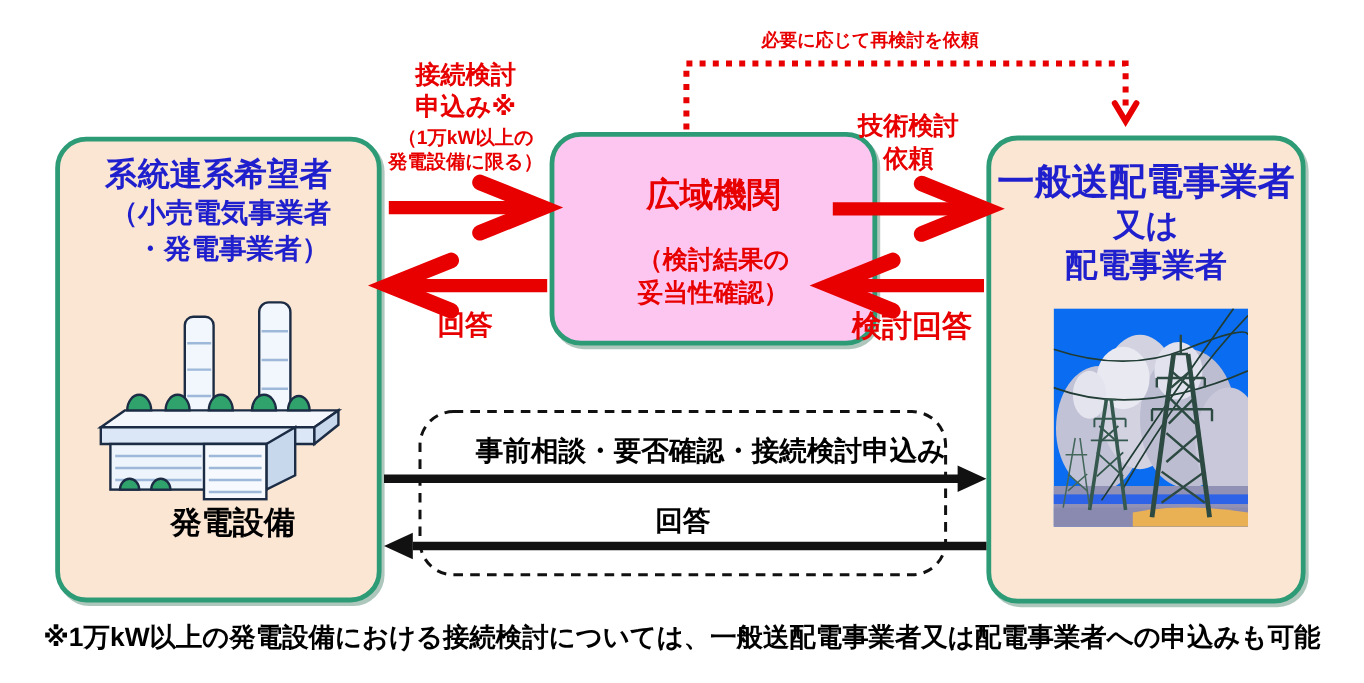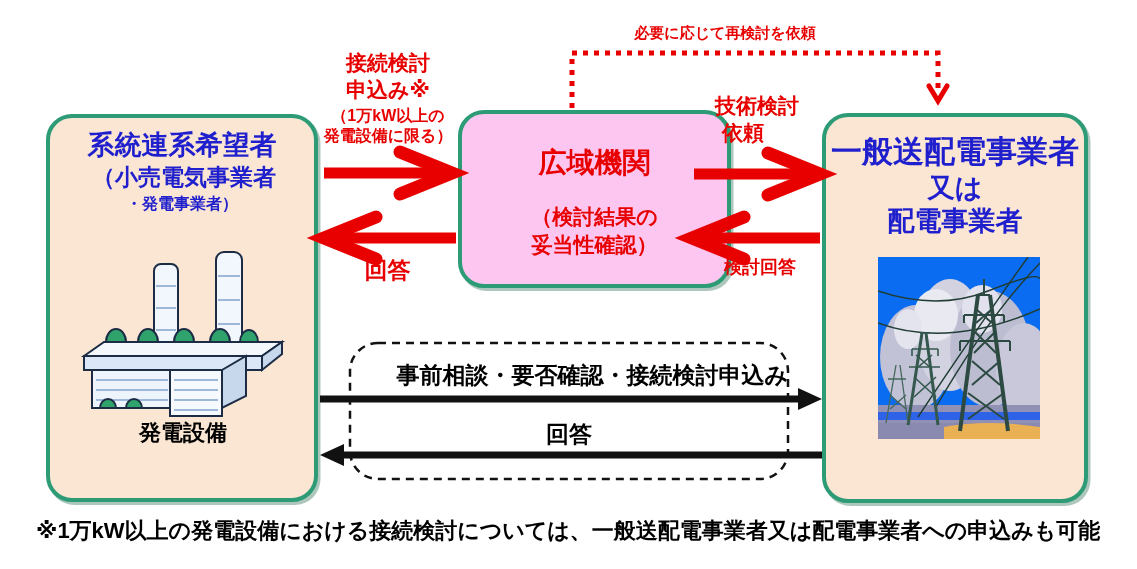--- a/index.html
+++ b/index.html
@@ -34,21 +34,21 @@
   .illus{position:absolute;}
 </style>
 </head>
 <body>
 
 <div class="canvas">
 
   <div class="box peach" style="left:46px;top:114px;width:272px;height:388px;">
     <div class="txt blue" style="left:0;top:11px;width:100%;font-size:27px;">系統連系希望者</div>
     <div class="txt blue" style="left:2px;top:46px;width:100%;font-size:23px;">（小売電気事業者</div>
-    <div class="txt blue" style="left:0;top:76px;width:100%;font-size:16px;">・発電事業者）</div>
+    <div class="txt blue" style="left:0;top:76px;width:100%;font-size:23px;padding-left:12px;">・発電事業者）</div>
 
     <svg class="illus" style="left:26px;top:132px;" width="225" height="168" viewBox="0 0 225 168">
       <g stroke="#1c2c44" stroke-width="2" fill="#f2f7fd">
 
         <rect x="78" y="14" width="24" height="96" rx="7"></rect>
         <rect x="140" y="2" width="26" height="108" rx="8"></rect>
       </g>
       <g stroke="#9db8d8" stroke-width="2">
         <line x1="80" y1="36" x2="100" y2="36"></line>
           <line x1="80" y1="58" x2="100" y2="58"></line>
@@ -82,21 +82,21 @@
           <line x1="98" y1="140" x2="142" y2="140"></line>
         <line x1="98" y1="150" x2="142" y2="150"></line>
           <line x1="98" y1="160" x2="142" y2="160"></line>
       </g>
       <g fill="#2fa36b" stroke="#1c2c44" stroke-width="2">
         <path d="M24,158 a8,9 0 0 1 16,0 z"></path>
           <path d="M50,158 a8,9 0 0 1 16,0 z"></path>
       </g>
     </svg>
 
-    <div class="txt black" style="left:1px;top:302px;width:100%;font-size:22px;text-align:center;">発電設備</div>
+    <div class="txt black" style="left:12px;top:302px;width:100%;font-size:26px;text-align:center;">発電設備</div>
   </div>
 
   <div class="box pink" style="left:458px;top:110px;width:273px;height:178px;">
     <div class="txt red" style="left:0;top:32px;width:100%;font-size:28px;">広域機関</div>
     <div class="txt red" style="left:0;top:90px;width:100%;font-size:21px;">（検討結果の</div>
     <div class="txt red" style="left:0;top:118px;width:100%;font-size:21px;">妥当性確認）</div>
   </div>
 
   <div class="box peach" style="left:822px;top:113px;width:266px;height:390px;">
     <div class="txt blue" style="left:0;top:16px;width:100%;font-size:31px;">一般送配電事業者</div>
@@ -206,22 +206,22 @@
   <div class="lbl red" style="left:600px;top:24px;width:250px;font-size:15px;">必要に応じて再検討を依頼</div>
 
   <div class="lbl red" style="left:298px;top:76px;width:180px;font-size:21px;line-height:27px;">申込み※</div>
   <div class="lbl red" style="left:298px;top:49px;width:180px;font-size:21px;line-height:27px;">接続検討</div>
   <div class="lbl red" style="left:298px;top:106px;width:180px;font-size:16px;line-height:19px;">（1万kW以上の</div>
   <div class="lbl red" style="left:298px;top:126px;width:180px;font-size:16px;line-height:19px;">発電設備に限る）</div>
 
   <div class="lbl red" style="left:330px;top:255px;width:115px;font-size:23px;">回答</div>
 
   <div class="lbl red" style="left:688px;top:92px;width:138px;font-size:21px;line-height:27px;">技術検討</div>
-  <div class="lbl red" style="left:674px;top:119px;width:138px;font-size:21px;line-height:27px;">依頼</div>
-
-  <div class="lbl red" style="left:690px;top:255px;width:140px;font-size:18px;text-align:center;">検討回答</div>
+  <div class="lbl red" style="left:688px;top:119px;width:138px;font-size:21px;line-height:27px;">依頼</div>
+
+  <div class="lbl red" style="left:690px;top:255px;width:140px;font-size:25px;text-align:center;">検討回答</div>
 
   <div class="lbl black" style="left:350px;top:360px;width:438px;font-size:23px;text-align:right;">事前相談・要否確認・接続検討申込み</div>
   <div class="lbl black" style="left:350px;top:419px;width:438px;font-size:23px;">回答</div>
 
   <div class="lbl black" style="left:36px;top:516px;font-size:22px;text-align:left;">※1万kW以上の発電設備における接続検討については、一般送配電事業者又は配電事業者への申込みも可能</div>
 
 </div>
 
 </body></html>

